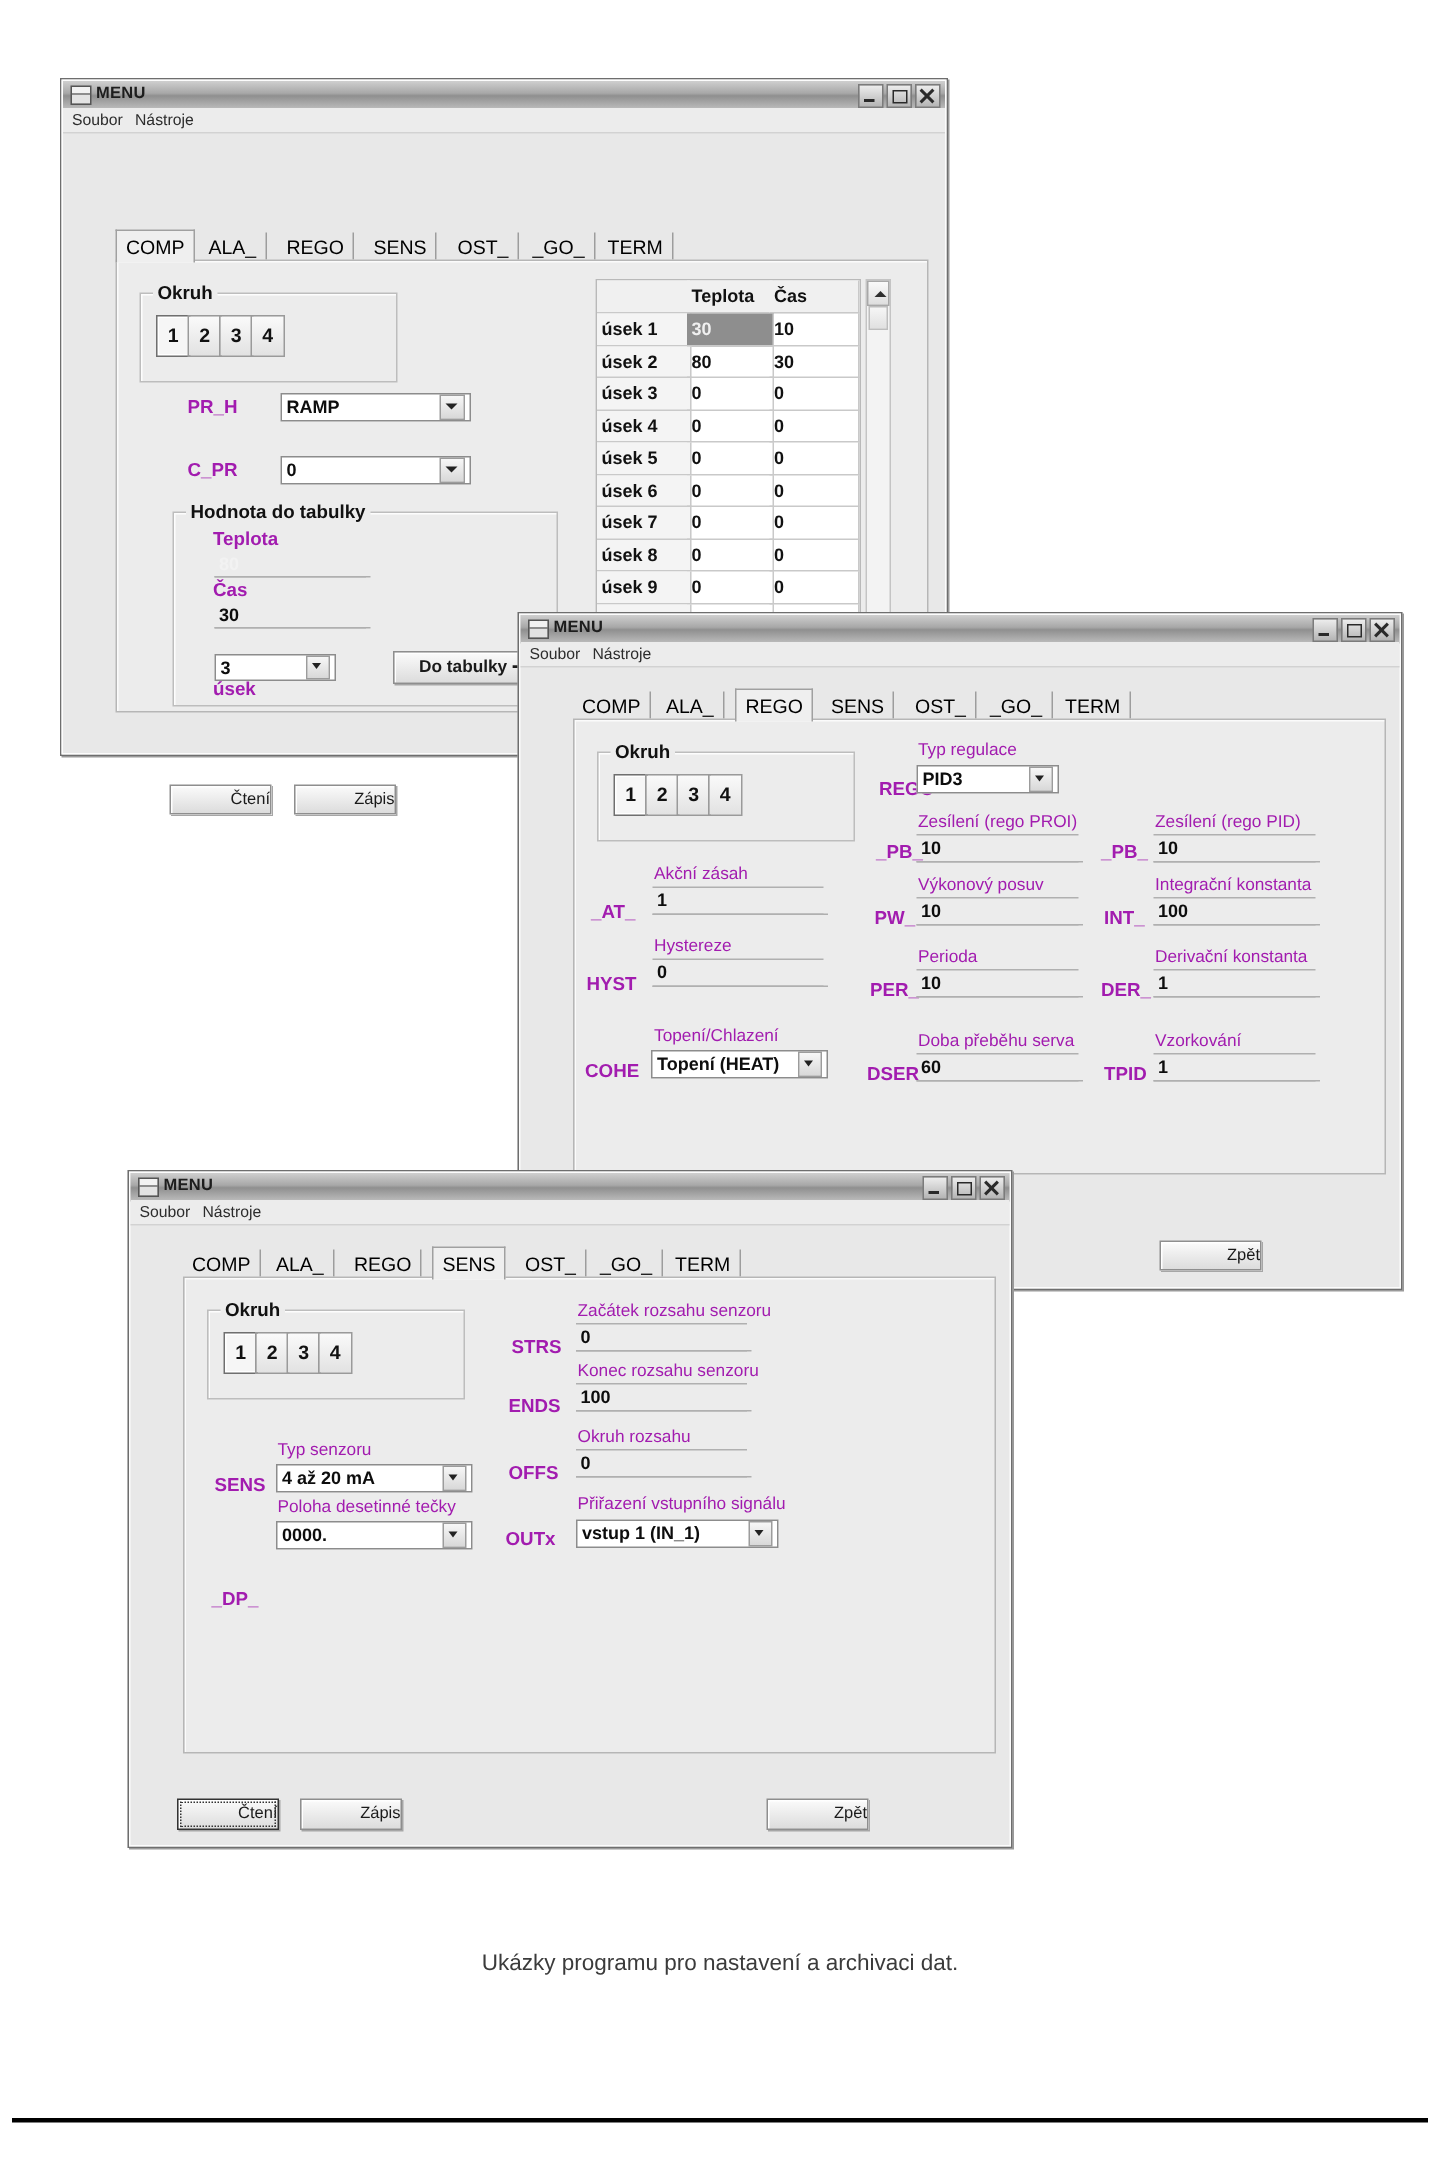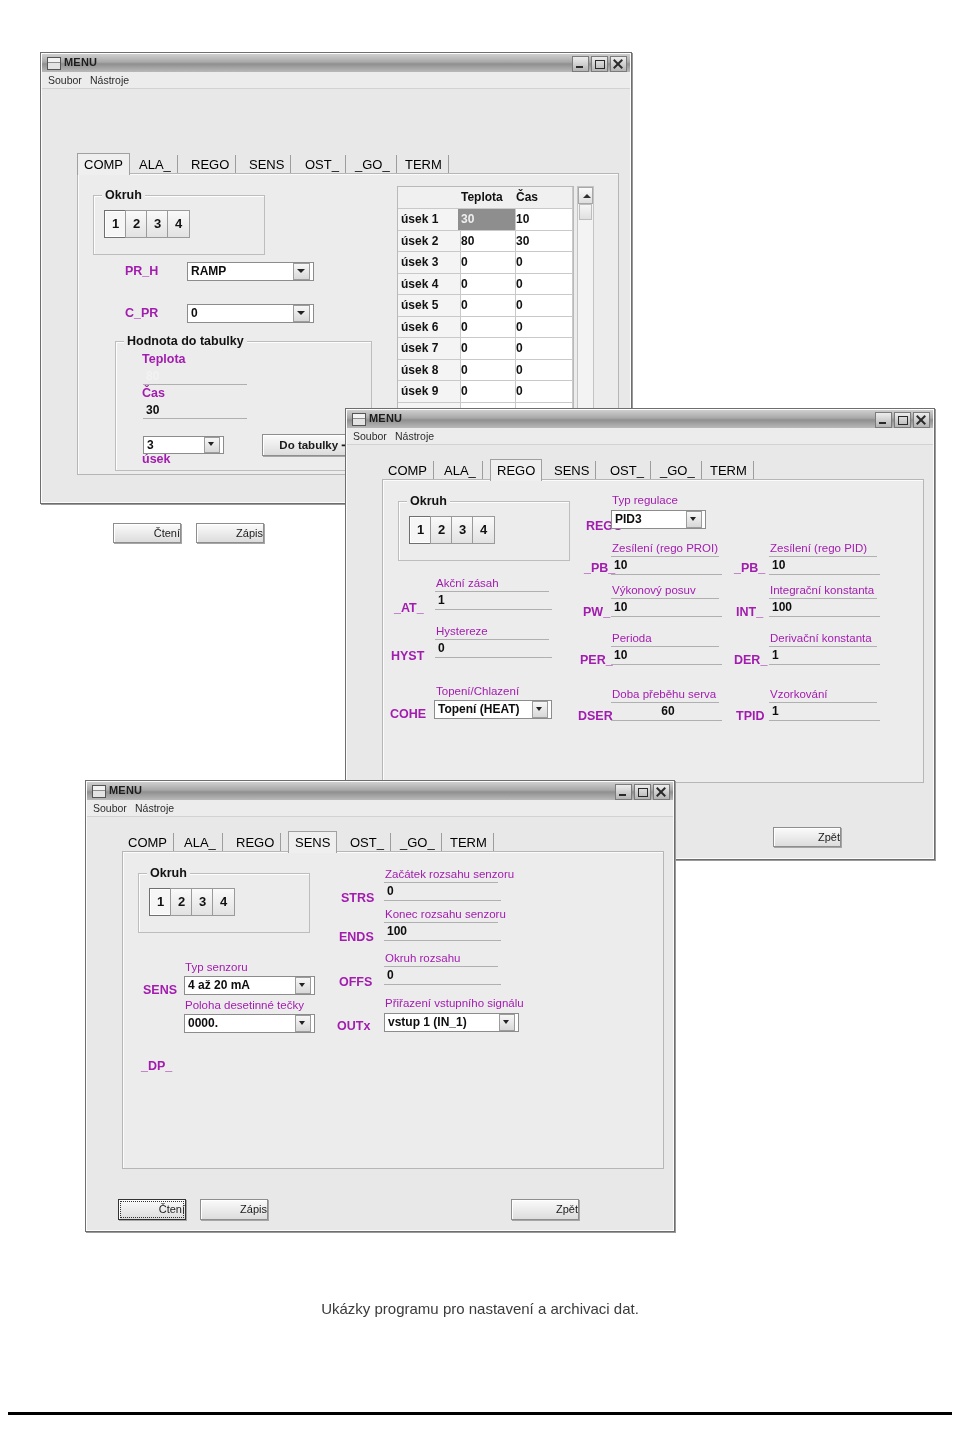--- a/index.html
+++ b/index.html
@@ -361,21 +361,21 @@
     <div class="under" style="left:265px;top:207px;width:108px;"></div>
 
     <div class="lbl b" style="left:234px;top:244px;">PER_</div>
     <div class="lbl" style="left:266px;top:223px;">Perioda</div>
     <div class="fld flat" style="left:265px;top:238px;width:108px;height:17px;">10</div>
     <div class="under" style="left:265px;top:237px;width:108px;"></div>
     <div class="under" style="left:265px;top:255px;width:108px;"></div>
 
     <div class="lbl b" style="left:232px;top:300px;">DSER</div>
     <div class="lbl" style="left:266px;top:279px;">Doba přeběhu serva</div>
-    <div class="fld flat" style="left:265px;top:294px;width:108px;height:17px;text-align:center;">60</div>
+    <div class="fld flat" style="left:265px;top:294px;width:108px;height:17px;">60</div>
     <div class="under" style="left:265px;top:293px;width:108px;"></div>
     <div class="under" style="left:265px;top:311px;width:108px;"></div>
 
     <div class="lbl b" style="left:388px;top:152px;">_PB_</div>
     <div class="lbl" style="left:424px;top:133px;">Zesílení (rego PID)</div>
     <div class="fld flat" style="left:423px;top:148px;width:108px;height:17px;">10</div>
     <div class="under" style="left:423px;top:147px;width:108px;"></div>
     <div class="under" style="left:423px;top:165px;width:108px;"></div>
 
     <div class="lbl b" style="left:390px;top:196px;">INT_</div>

